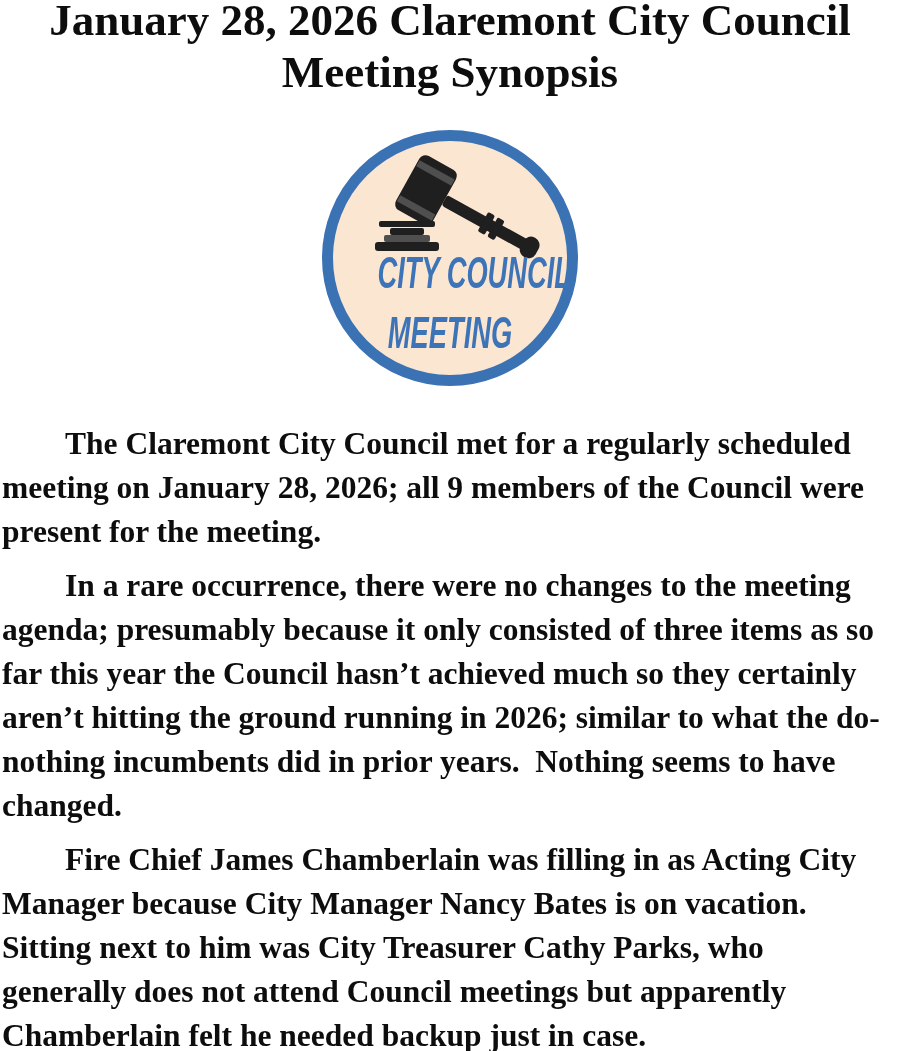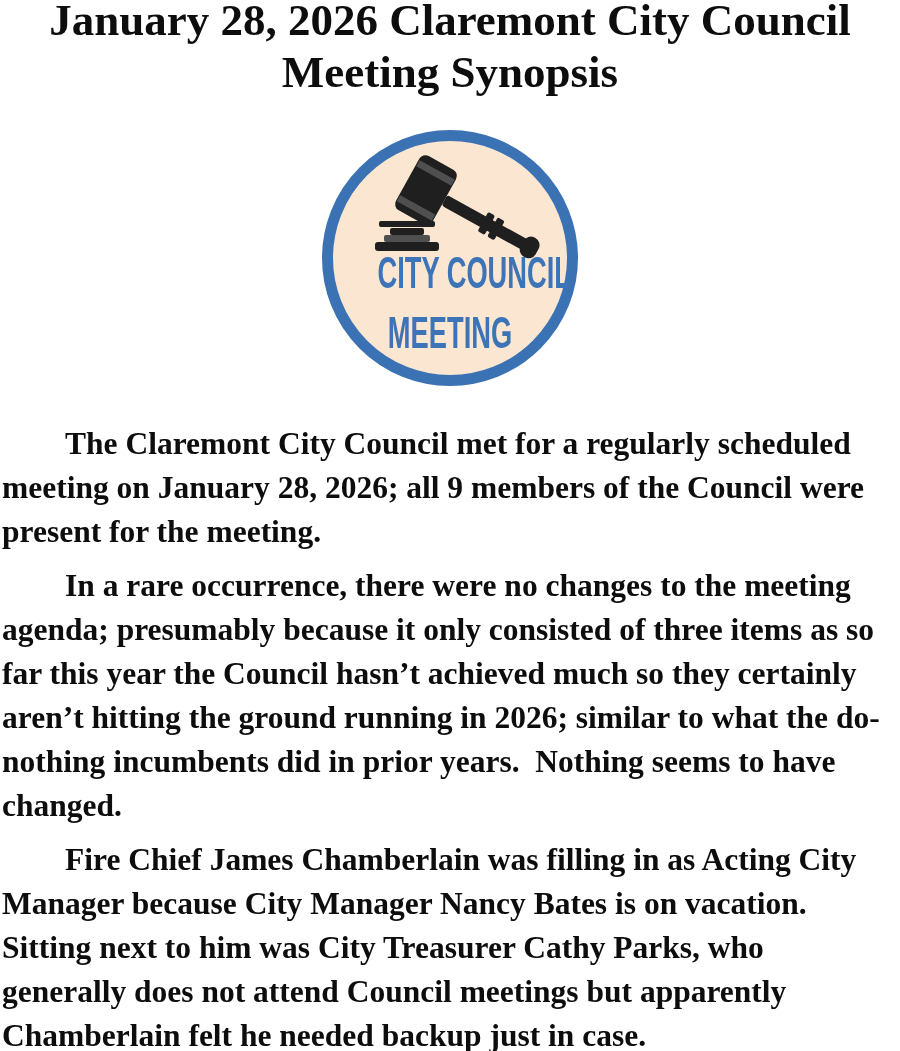--- a/index.html
+++ b/index.html
@@ -26,20 +26,21 @@
     text-underline-offset:7px;
   }
   .badge{
     position:relative;
     width:256px;height:256px;
     box-sizing:border-box;
     margin:32px auto 0 auto;
     background:var(--badge-bg);
     border:11px solid var(--ring);
     border-radius:50%;
+    font-style:italic;
   }
   .badge-art{position:absolute;left:0;top:0;width:234px;height:234px;}
   .gv{fill:var(--gavel);}
   .gv-acc{fill:var(--gavel-accent);}
   .badge-line{
     position:absolute;left:0;right:0;text-align:center;
     font-family:"Liberation Sans","DejaVu Sans",sans-serif;
     font-weight:bold;font-size:44px;line-height:44px;
     color:var(--badge-text);
     transform:scaleX(0.62);

